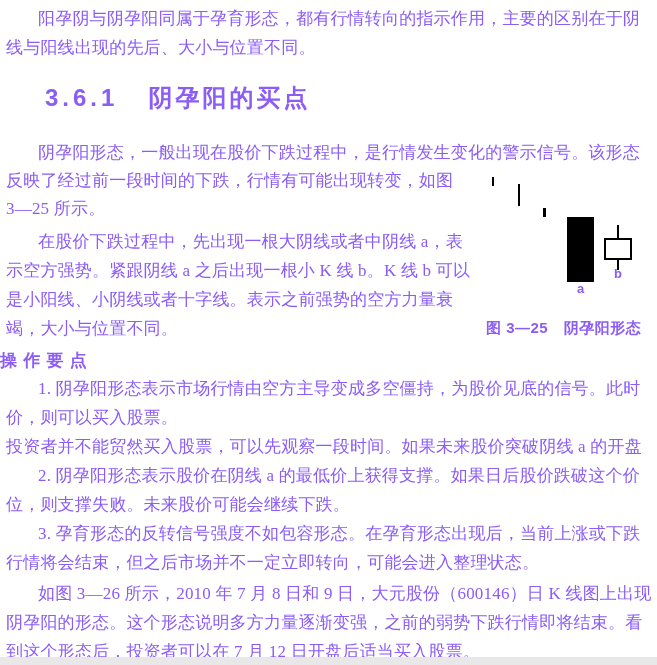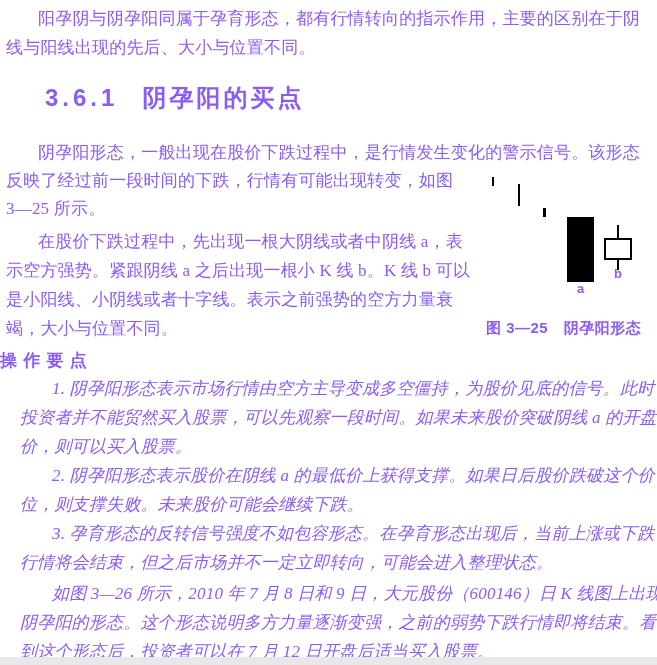--- a/index.html
+++ b/index.html
@@ -16,30 +16,30 @@
   .block { position: absolute; left: 6px; right: 8px; }
   .bodyline {
     font-size: 17px;
     line-height: 29px;
     height: 29px;
     white-space: nowrap;
     letter-spacing: 0.2px;
   }
   .tight { line-height: 28px; height: 28px; }
   .indent { text-indent: 32px; }
-  .kai { font-style: italic; font-size: 16.5px; margin-left: 14px; }
+  .kai { font-size: 16.5px; }
   .section-heading {
     font-family: "Liberation Sans", "DejaVu Sans", sans-serif;
     font-weight: bold;
     font-size: 24px;
     line-height: 30px;
     white-space: nowrap;
   }
   .section-heading .num { letter-spacing: 4px; }
-  .section-heading .ttl { margin-left: 24px; letter-spacing: 3px; }
+  .section-heading .ttl { margin-left: 30px; letter-spacing: 3px; }
   .kp-heading {
     text-align: left;
     font-weight: bold;
     font-size: 17px;
     line-height: 24px;
     letter-spacing: 1px;
   }
   
   .figure { position: absolute; left: 485px; top: 168px; width: 166px; height: 177px; }
   .figure .tick { position: absolute; width: 2px; background: #000; }
@@ -103,22 +103,22 @@
     <div class="candle-b-wick-bottom"></div>
     <div class="candle-label label-b">b</div>
     <div class="fig-caption">图 3—25　阴孕阳形态</div>
   </div>
 
   <div class="block kp-heading" style="top:349px; left:0; right:0">操 作 要 点</div>
 
   <div class="block kai" style="top:374px">
     <div>
       <div class="bodyline indent">1. 阴孕阳形态表示市场行情由空方主导变成多空僵持，为股价见底的信号。此时</div>
+      <div class="bodyline">价，则可以买入股票。</div>
       <div class="bodyline">投资者并不能贸然买入股票，可以先观察一段时间。如果未来股价突破阴线 a 的开盘</div>
-      <div class="bodyline">价，则可以买入股票。</div>
     </div>
     <div>
       <div class="bodyline indent">2. 阴孕阳形态表示股价在阴线 a 的最低价上获得支撑。如果日后股价跌破这个价</div>
       <div class="bodyline">位，则支撑失败。未来股价可能会继续下跌。</div>
     </div>
     <div>
       <div class="bodyline indent">3. 孕育形态的反转信号强度不如包容形态。在孕育形态出现后，当前上涨或下跌</div>
       <div class="bodyline">行情将会结束，但之后市场并不一定立即转向，可能会进入整理状态。</div>
     </div>
   </div>

